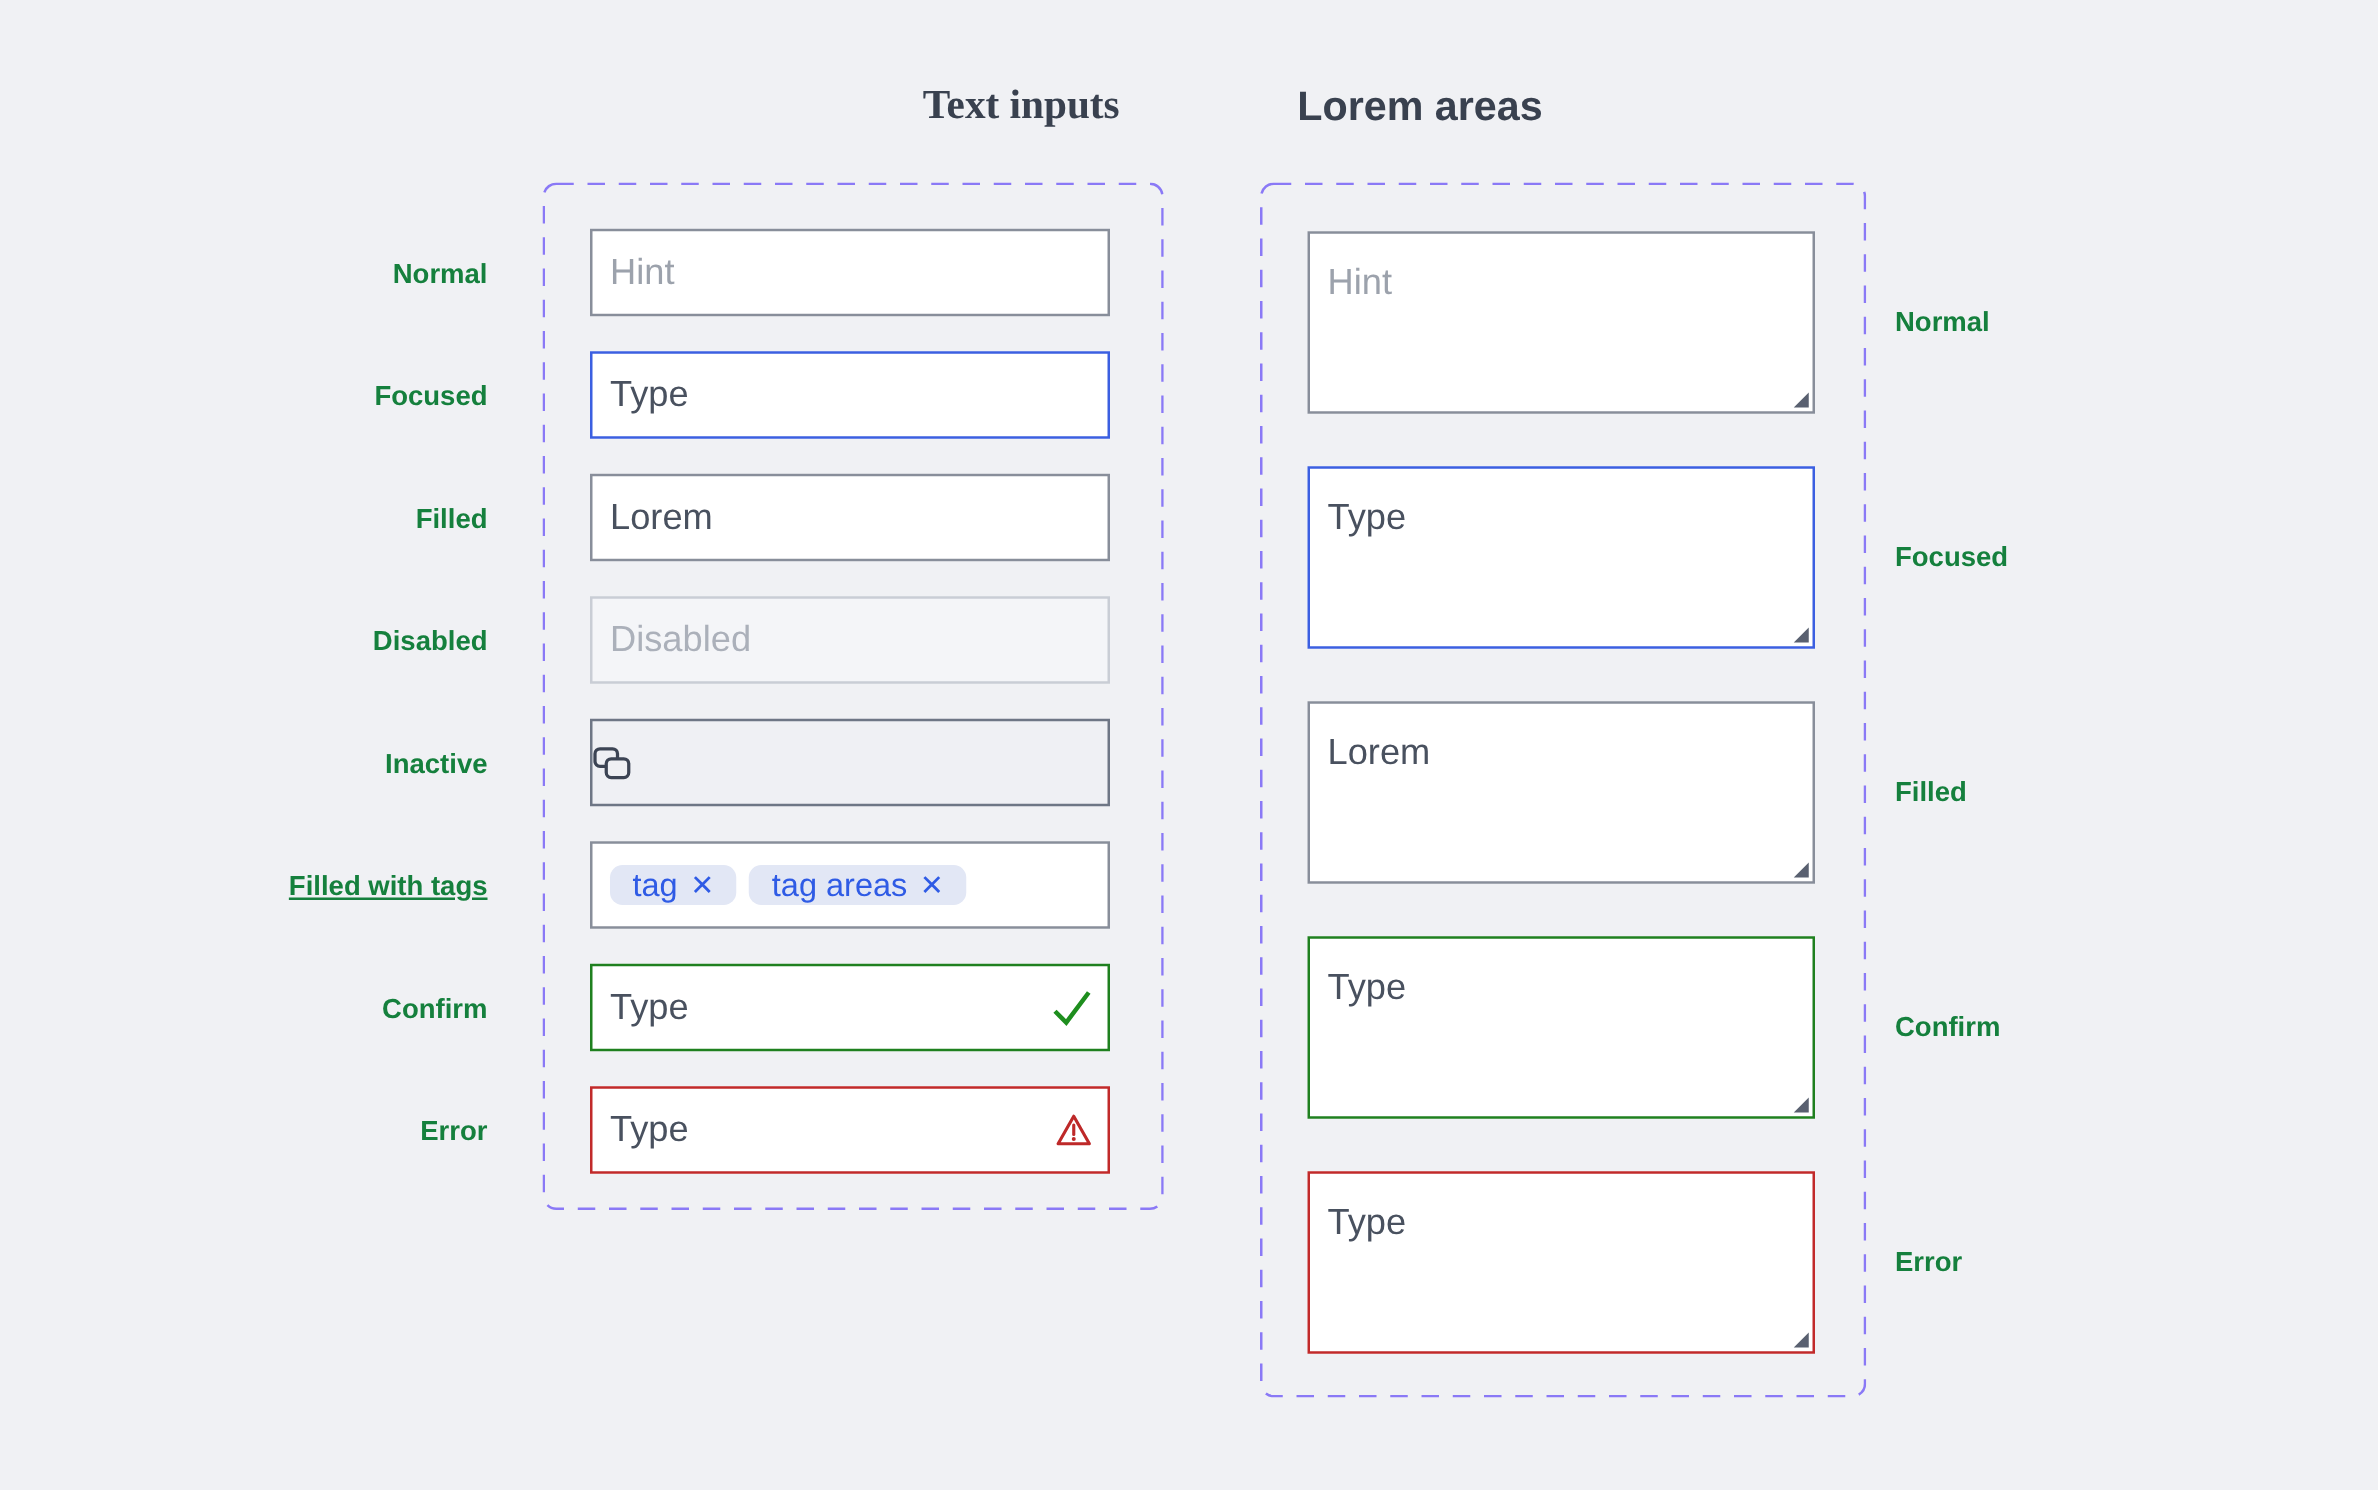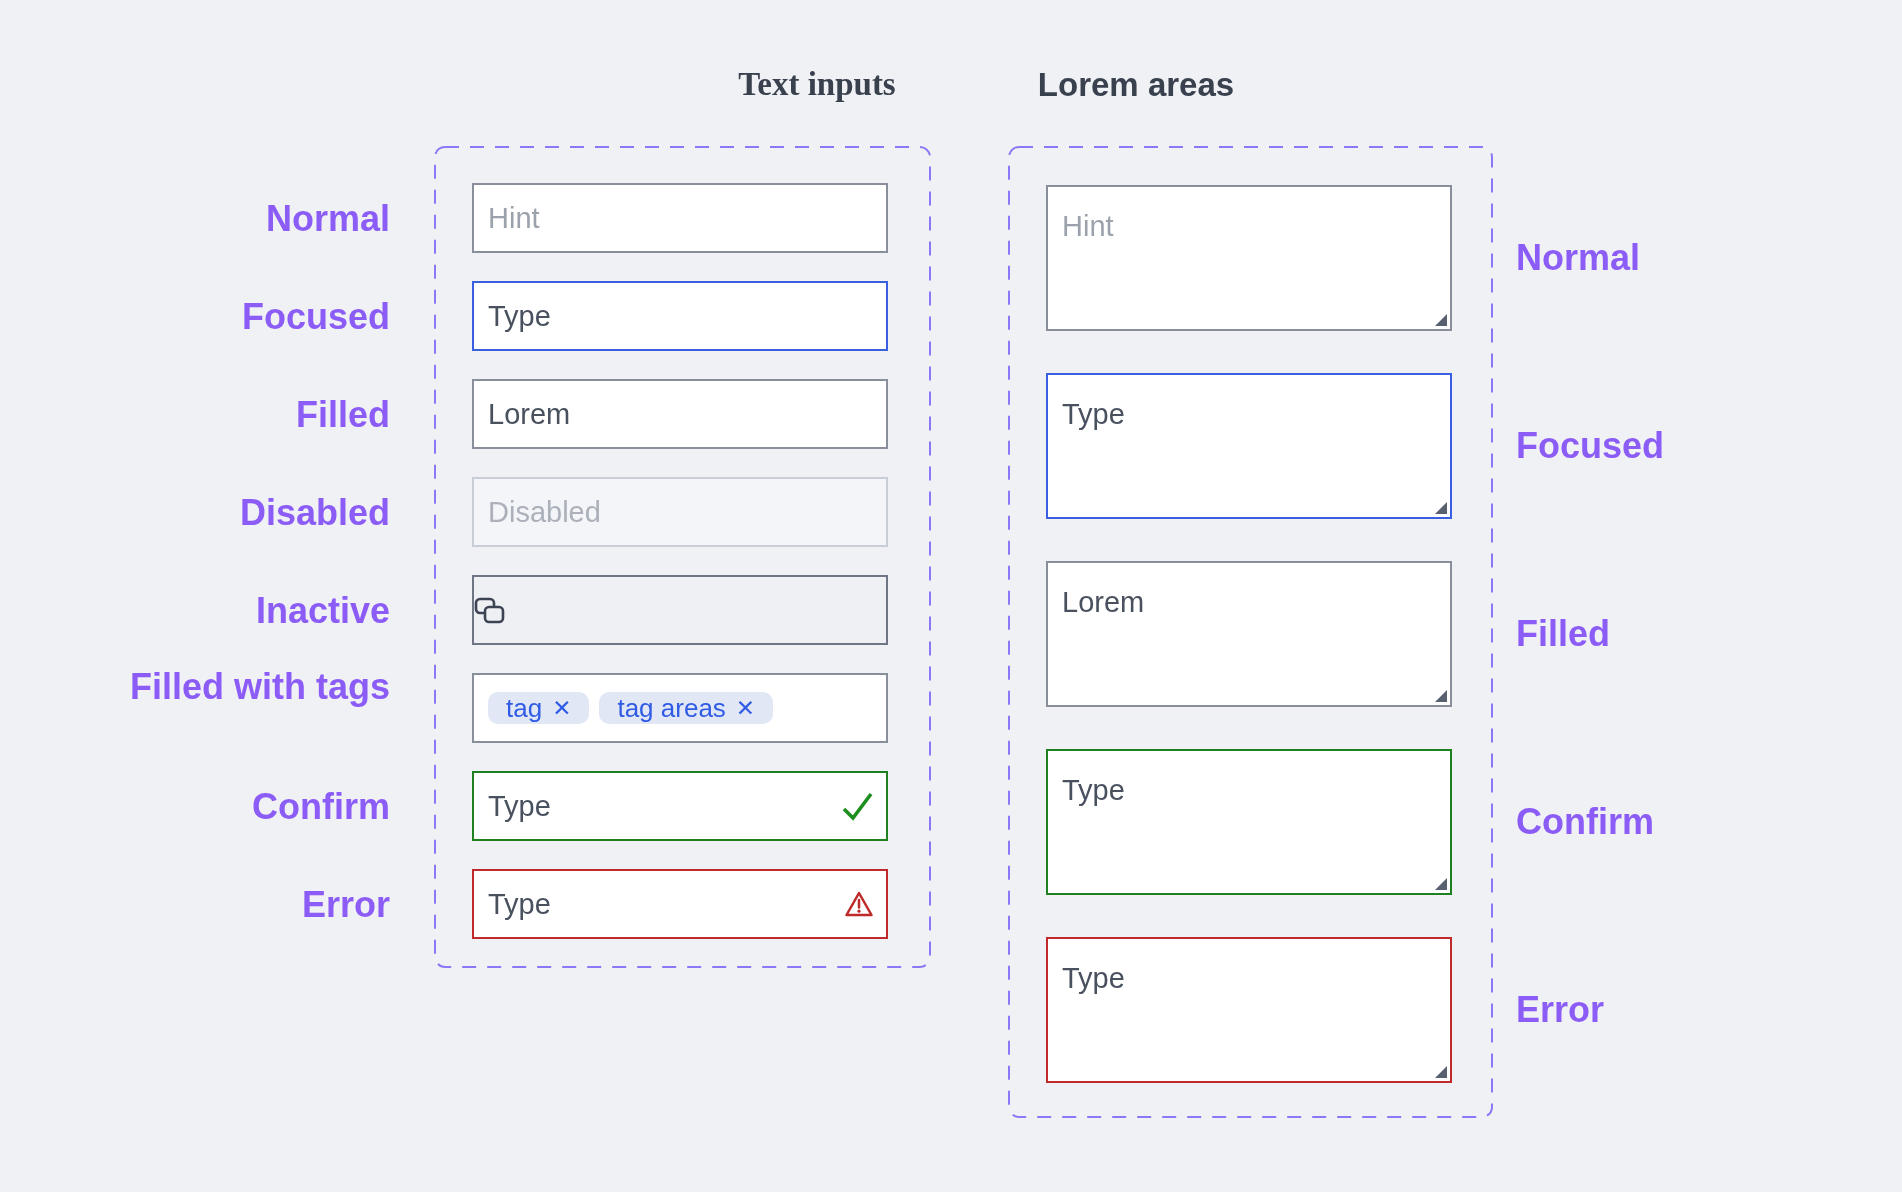--- a/index.html
+++ b/index.html
@@ -15,21 +15,21 @@
   }
   #title-inputs{left:817px;font-family:Liberation Serif, serif;}
   #title-areas{left:1136px;}
 
   .dash-svg{position:absolute;pointer-events:none;}
   #dash-left{left:434px;top:146px;}
   #dash-right{left:1008px;top:146px;}
 
   .lbl{
     position:absolute;height:36px;line-height:36px;
-    font-size:36px;font-weight:700;color:#8b5cf6;white-space:nowrap;
+    font-size:22px;font-weight:700;color:#15803d;white-space:nowrap;
   }
   .lbl-left{right:1512px;text-align:right;}
   .lbl-right{left:1516px;text-align:left;}
 
   
   .ti{
     position:absolute;left:472px;width:416px;height:70px;
     box-sizing:border-box;background:#FFFFFF;border:2px solid #888E9A;
     display:flex;align-items:center;
   }
@@ -71,21 +71,21 @@
   .resize-h{
     position:absolute;right:5px;bottom:5px;width:0;height:0;
     border-left:12px solid transparent;border-bottom:12px solid #596070;
     cursor:nwse-resize;
   }
 
   
   #ti-0{top:183px;} #ti-1{top:281px;} #ti-2{top:379px;} #ti-3{top:477px;}
   #ti-4{top:575px;} #ti-5{top:673px;} #ti-6{top:771px;} #ti-7{top:869px;}
   #tl-0{top:201px;} #tl-1{top:299px;} #tl-2{top:397px;} #tl-3{top:495px;}
-  #tl-4{top:593px;} #tl-5{top:669px;} #tl-6{top:789px;} #tl-7{top:887px;}
+  #tl-4{top:593px;} #tl-5{top:691px;text-decoration:underline;} #tl-6{top:789px;} #tl-7{top:887px;}
   #ta-0{top:185px;} #ta-1{top:373px;} #ta-2{top:561px;} #ta-3{top:749px;} #ta-4{top:937px;}
   #al-0{top:240px;} #al-1{top:428px;} #al-2{top:616px;} #al-3{top:804px;} #al-4{top:992px;}
 </style>
 </head>
 <body>
 
 <div class="title" id="title-inputs">Text inputs</div>
 <div class="title" id="title-areas">Lorem areas</div>
 
 <svg class="dash-svg" id="dash-left" width="497" height="822">

